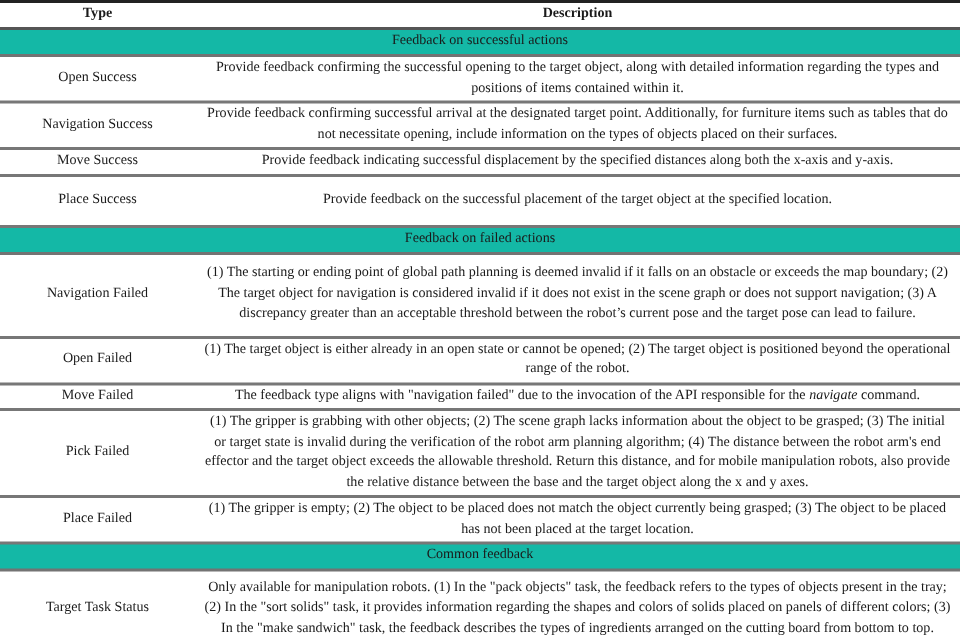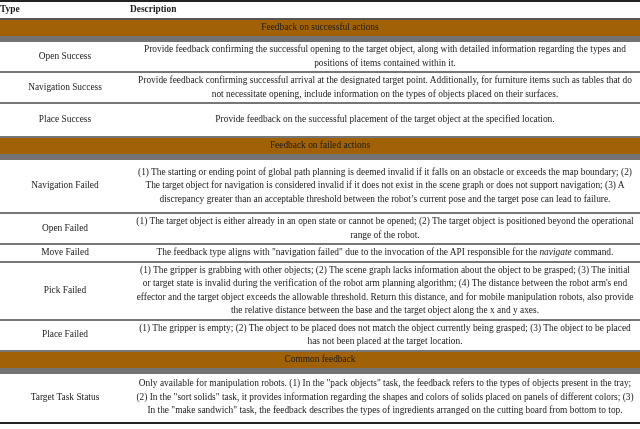--- a/index.html
+++ b/index.html
@@ -1,22 +1,22 @@
 <!DOCTYPE html>
 <html><head>
 <meta charset="utf-8">
 <style>
   html, body { margin: 0; padding: 0; background: #ffffff; }
   body { width: 640px; height: 429px; overflow: hidden; font-family: "Liberation Serif", "DejaVu Serif", serif; color: #1a1a1a; }
   table { border-collapse: collapse; width: 640px; table-layout: fixed; font-size: 9.4px; line-height: 13.5px; }
   col.c1 { width: 130px; }
   col.c2 { width: 510px; }
-  thead tr th { border-top: 2px solid #222; border-bottom: 2px solid #555; font-weight: bold; height: 16px; padding: 0; text-align: left; }
+  thead tr th { border-top: 2px solid #222; border-bottom: 2px solid #555; font-weight: bold; height: 16px; padding: 0; text-align: center; }
   td { text-align: center; vertical-align: middle; padding: 0 4px; }
-  tr.section td { background: #a16207; height: 16px; border-top: 2px solid #777; border-bottom: 6px solid #737373; }
+  tr.section td { background: #14b8a6; height: 16px; border-top: 2px solid #777; border-bottom: 2px solid #737373; }
   tr.row td { border-top: 2px solid #777; border-bottom: 2px solid #777; }
   tr.row td.desc { padding: 1px 6px; }
   tr.last td { border-bottom: 2px solid #222; }
   em { font-style: italic; }
 </style>
 </head>
 <body>
 
 <table>
   <colgroup>
@@ -33,20 +33,24 @@
     <tr class="section">
       <td colspan="2">Feedback on successful actions</td>
     </tr>
     <tr class="row" style="height:30px">
       <td>Open Success</td>
       <td class="desc">Provide feedback confirming the successful opening to the target object, along with detailed information regarding the types and positions of items contained within it.</td>
     </tr>
     <tr class="row" style="height:30px">
       <td>Navigation Success</td>
       <td class="desc">Provide feedback confirming successful arrival at the designated target point. Additionally, for furniture items such as tables that do not necessitate opening, include information on the types of objects placed on their surfaces.</td>
+    </tr>
+    <tr class="row" style="height:17px">
+      <td>Move Success</td>
+      <td class="desc">Provide feedback indicating successful displacement by the specified distances along both the x-axis and y-axis.</td>
     </tr>
     <tr class="row" style="height:34px">
       <td>Place Success</td>
       <td class="desc">Provide feedback on the successful placement of the target object at the specified location.</td>
     </tr>
 
     <tr class="section">
       <td colspan="2">Feedback on failed actions</td>
     </tr>
     <tr class="row" style="height:56px">

